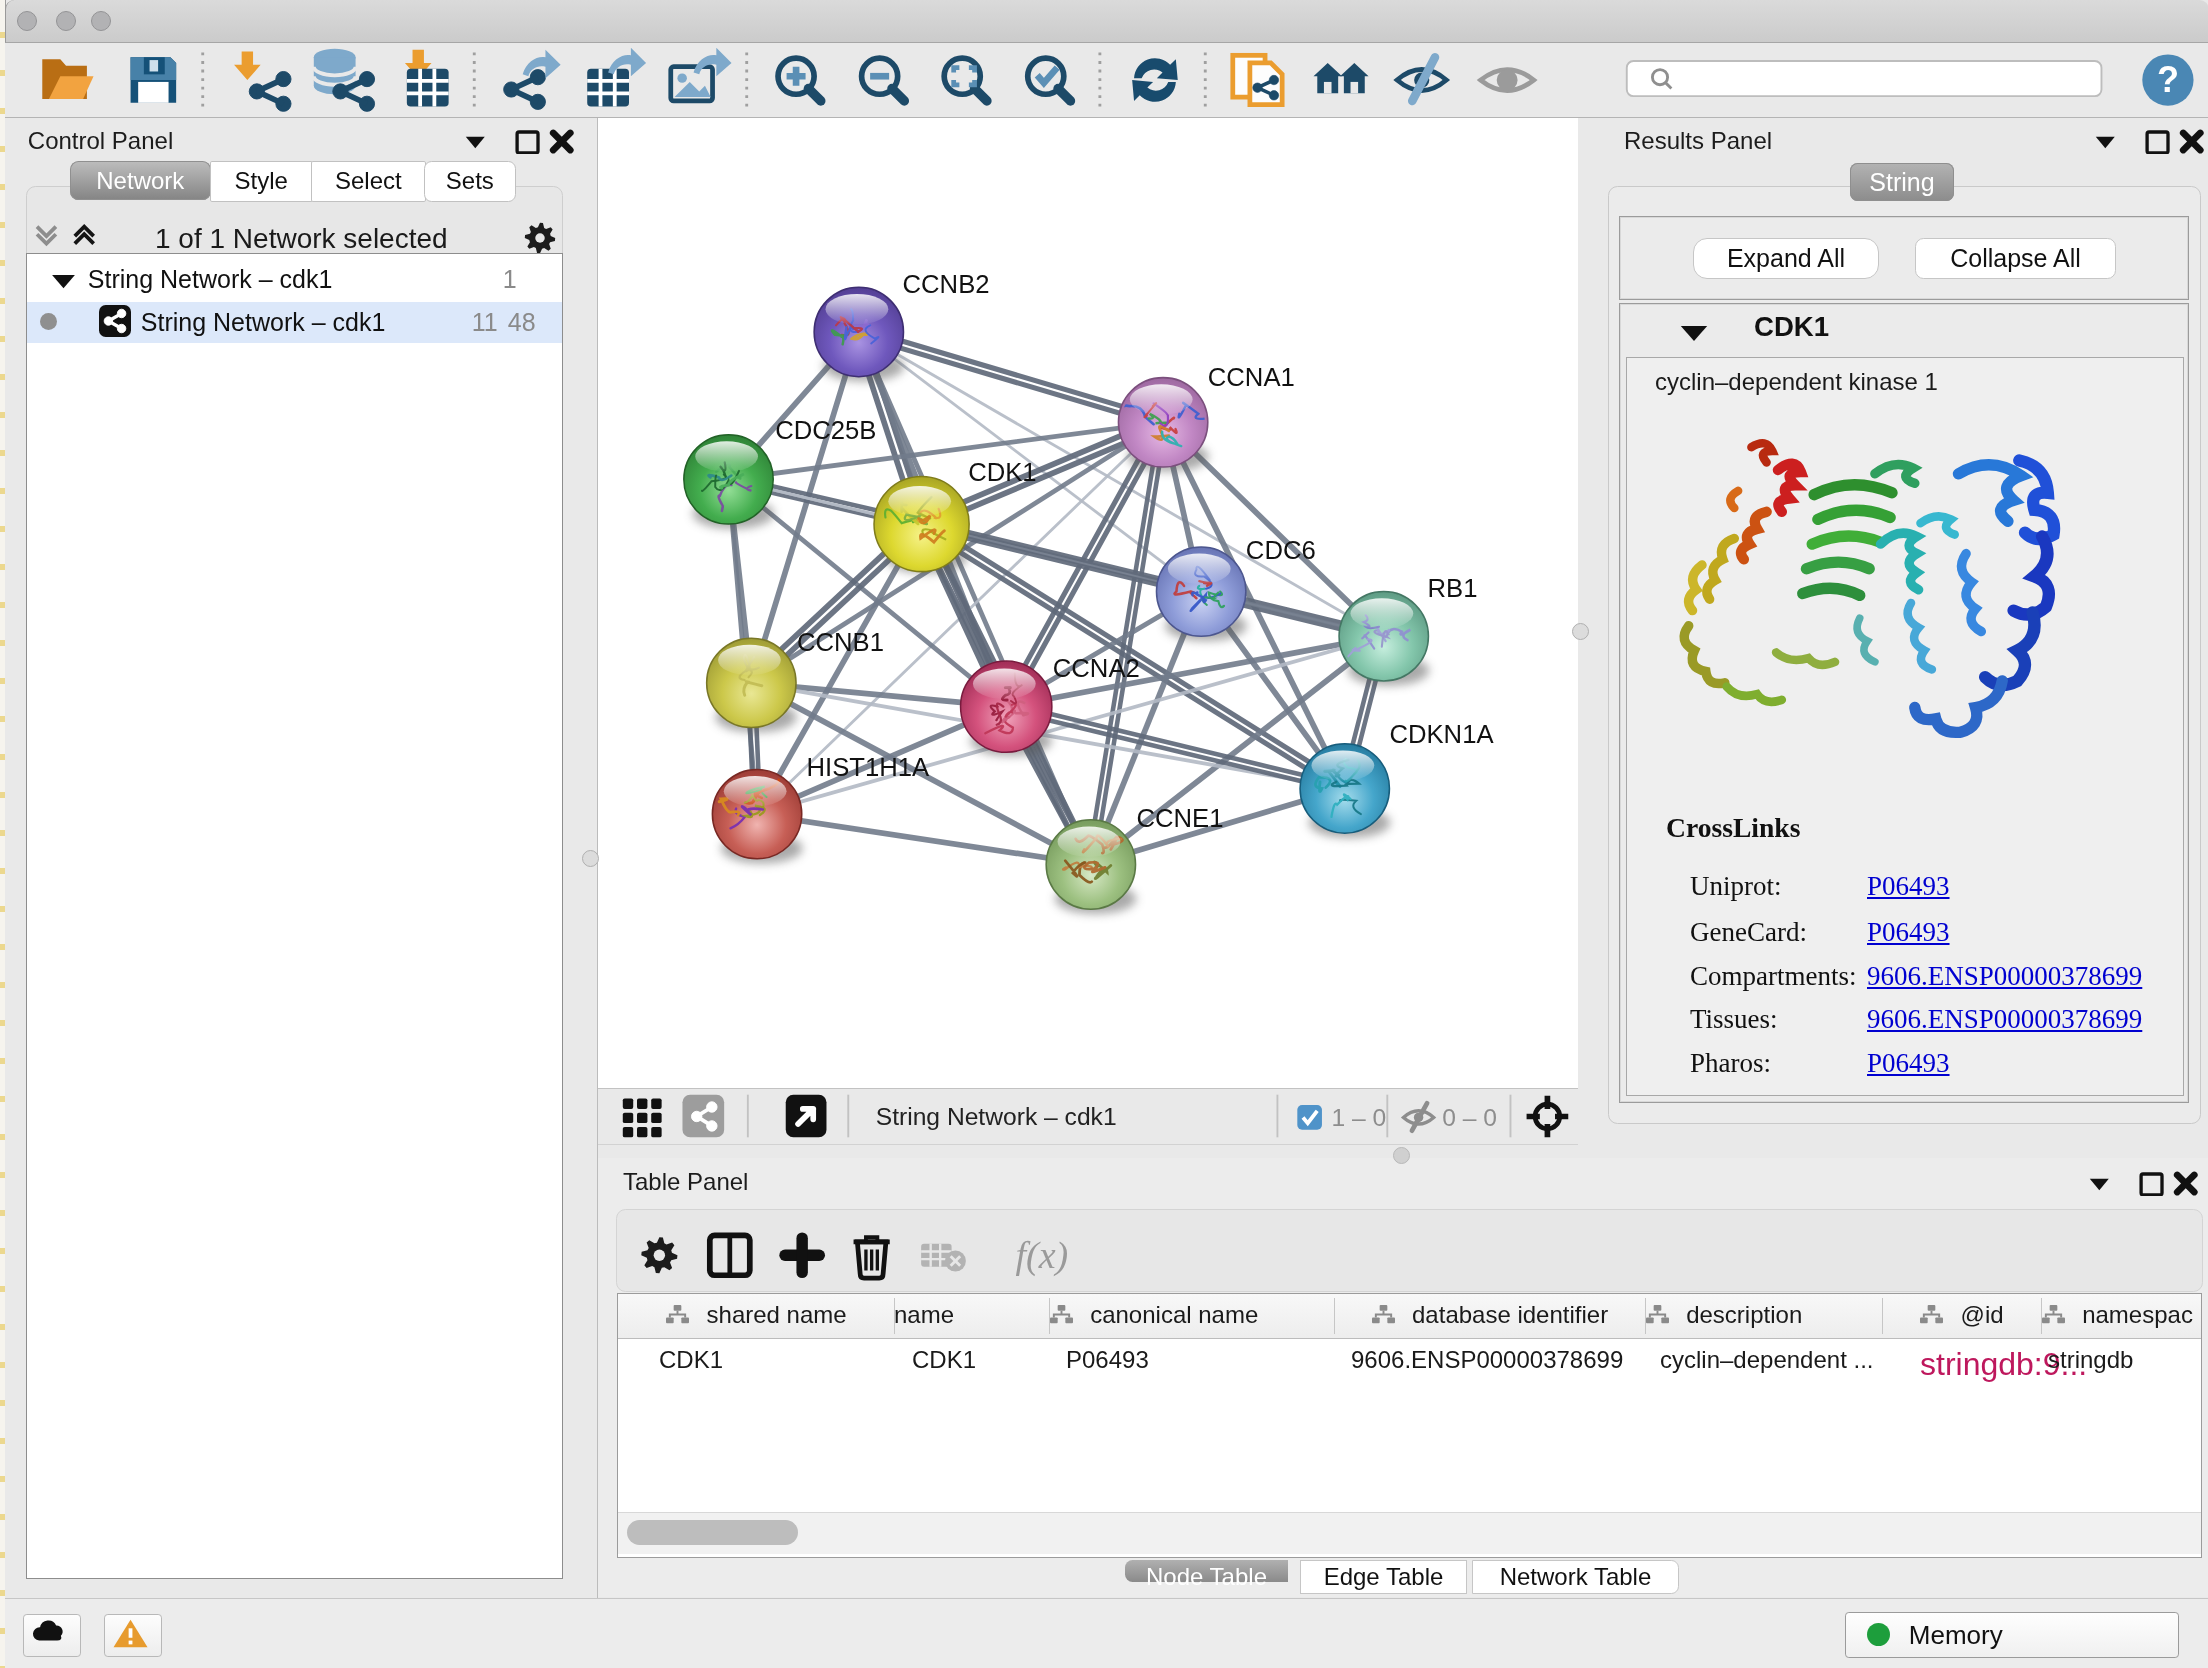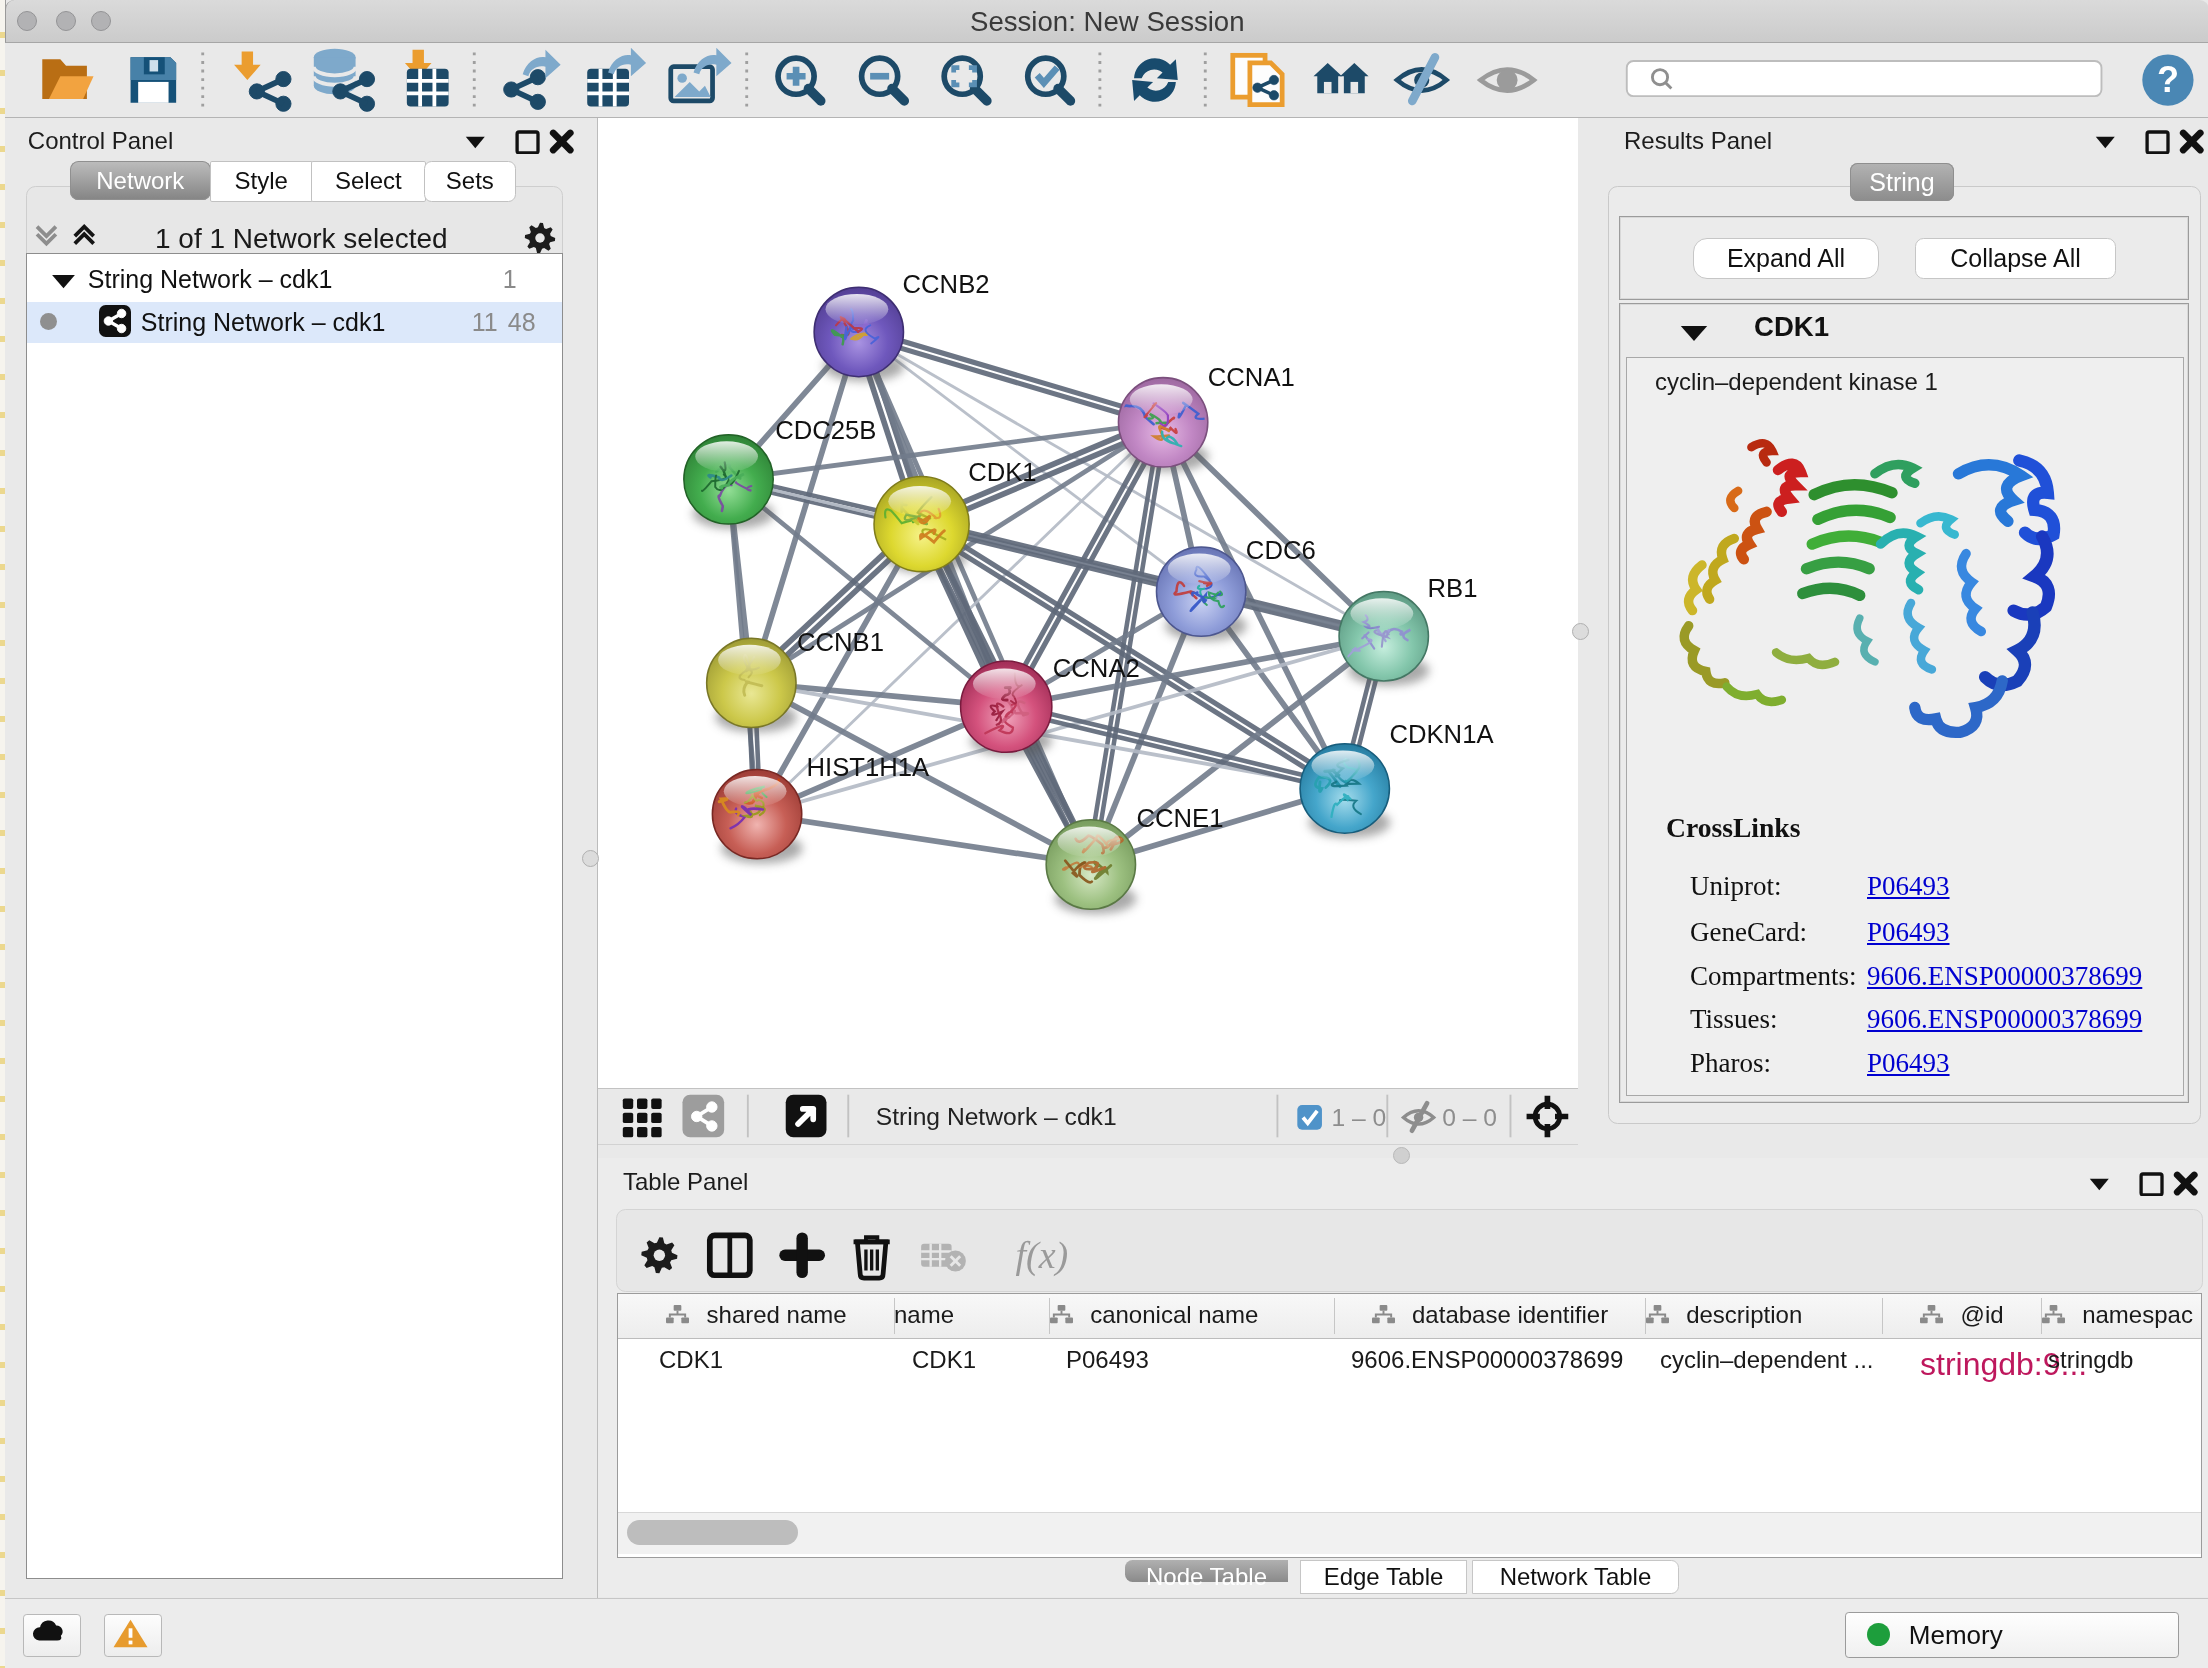--- a/index.html
+++ b/index.html
@@ -23,21 +23,20 @@
   #statusbar{left:4.8px;top:1598px;width:2204px;height:70px;background:#ececec;border-top:1.9px solid #c6c6c6;}
 </style>
 </head>
 <body>
 <div class="abs" id="sliver"></div>
 <div class="abs" style="left:4.8px;top:0;width:1px;height:1668px;background:#9c9c9c;"></div>
 <div class="abs" id="titlebar">
   <div class="tl" style="left:11.4px;"></div>
   <div class="tl" style="left:50px;"></div>
   <div class="tl" style="left:85px;"></div>
-  <div id="title-text">Session: New Session</div>
 </div>
 <div class="abs" id="toolbar">
 <svg width="2204" height="75" viewBox="5 45 2317 79">
   <defs>
     <g id="shareg">
       <circle cx="-14" cy="0" r="8"></circle>
           <circle cx="14" cy="-13" r="8"></circle>
           <circle cx="14" cy="13" r="8"></circle>
       <path d="M-14 0 L14 -13 M-14 0 L14 13" stroke-width="6" fill="none"></path>
     </g>

